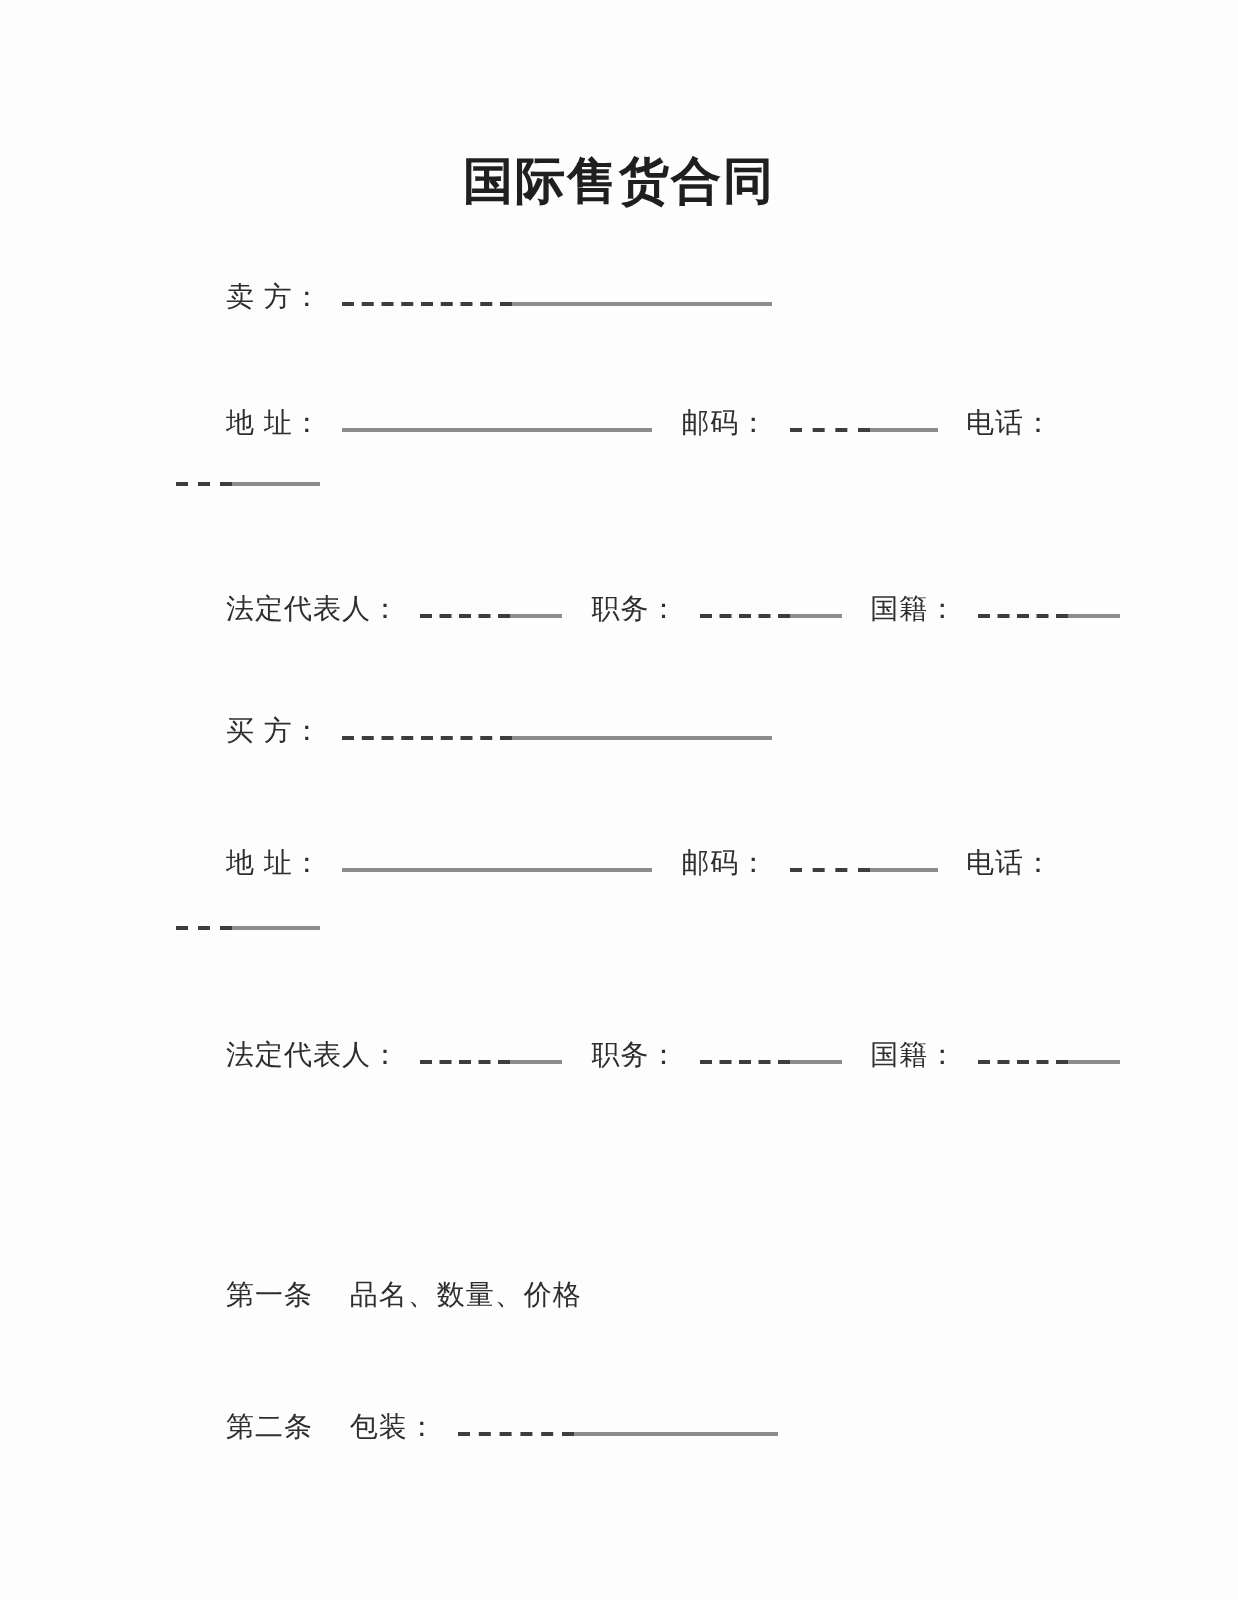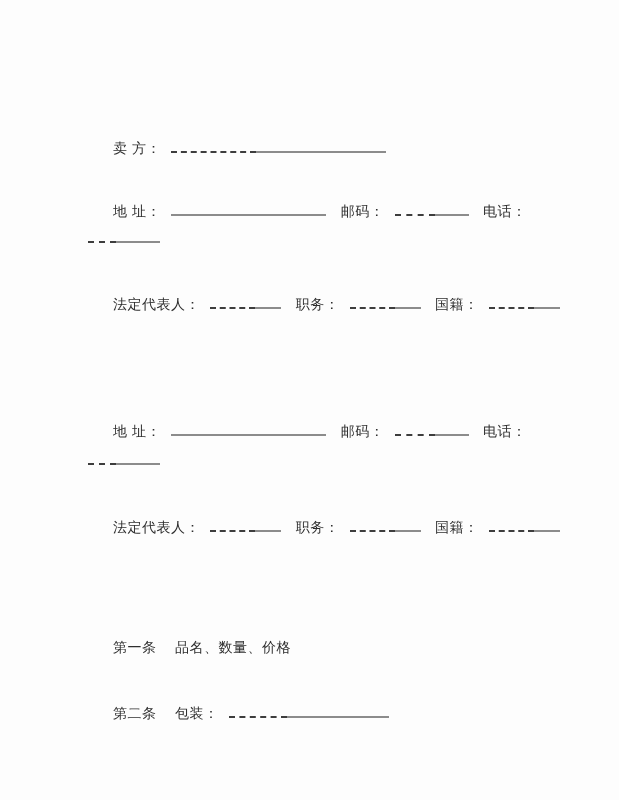--- a/index.html
+++ b/index.html
@@ -33,20 +33,21 @@
   .r-legal2{top:516px;}
   .r-preamble{top:572px;}
   .r-art1{top:639px;}
   .r-art2{top:702px;}
 </style>
 </head>
 <body>
 
 <div class="page">
 
+  <h1 class="title">国际售货合同</h1>
 
   <div class="row r-seller">
     <span class="lbl">卖 方：</span>
     <span class="bk"><i class="d" style="width:85px"></i><i class="s" style="width:130px"></i></span>
   </div>
 
   <div class="row r-addr1">
     <span class="lbl">地 址：</span>
     <span class="bk"><i class="s" style="width:155px"></i></span>
     <span class="lbl">邮码：</span>
@@ -59,20 +60,24 @@
 
   <div class="row r-legal1">
     <span class="lbl">法定代表人：</span>
     <span class="bk"><i class="d" style="width:45px"></i><i class="s" style="width:26px"></i></span>
     <span class="lbl">职务：</span>
     <span class="bk"><i class="d" style="width:45px"></i><i class="s" style="width:26px"></i></span>
     <span class="lbl">国籍：</span>
     <span class="bk"><i class="d" style="width:45px"></i><i class="s" style="width:26px"></i></span>
   </div>
 
+  <div class="row r-buyer">
+    <span class="lbl">买 方：</span>
+    <span class="bk"><i class="d" style="width:85px"></i><i class="s" style="width:130px"></i></span>
+  </div>
 
   <div class="row r-addr2">
     <span class="lbl">地 址：</span>
     <span class="bk"><i class="s" style="width:155px"></i></span>
     <span class="lbl">邮码：</span>
     <span class="bk"><i class="d" style="width:40px"></i><i class="s" style="width:34px"></i></span>
     <span class="lbl">电话：</span>
   </div>
   <div class="row cont r-addr2c">
     <span class="bk"><i class="d" style="width:28px"></i><i class="s" style="width:44px"></i></span>

